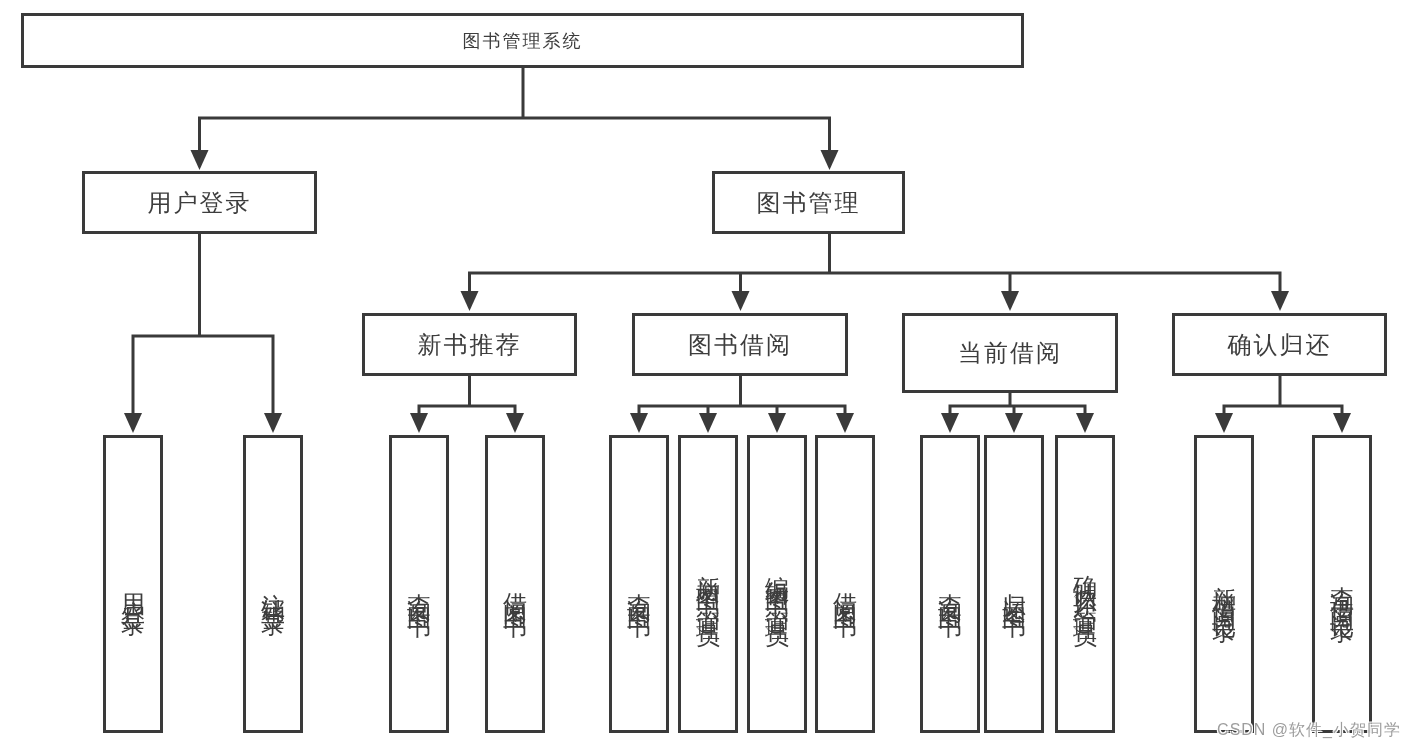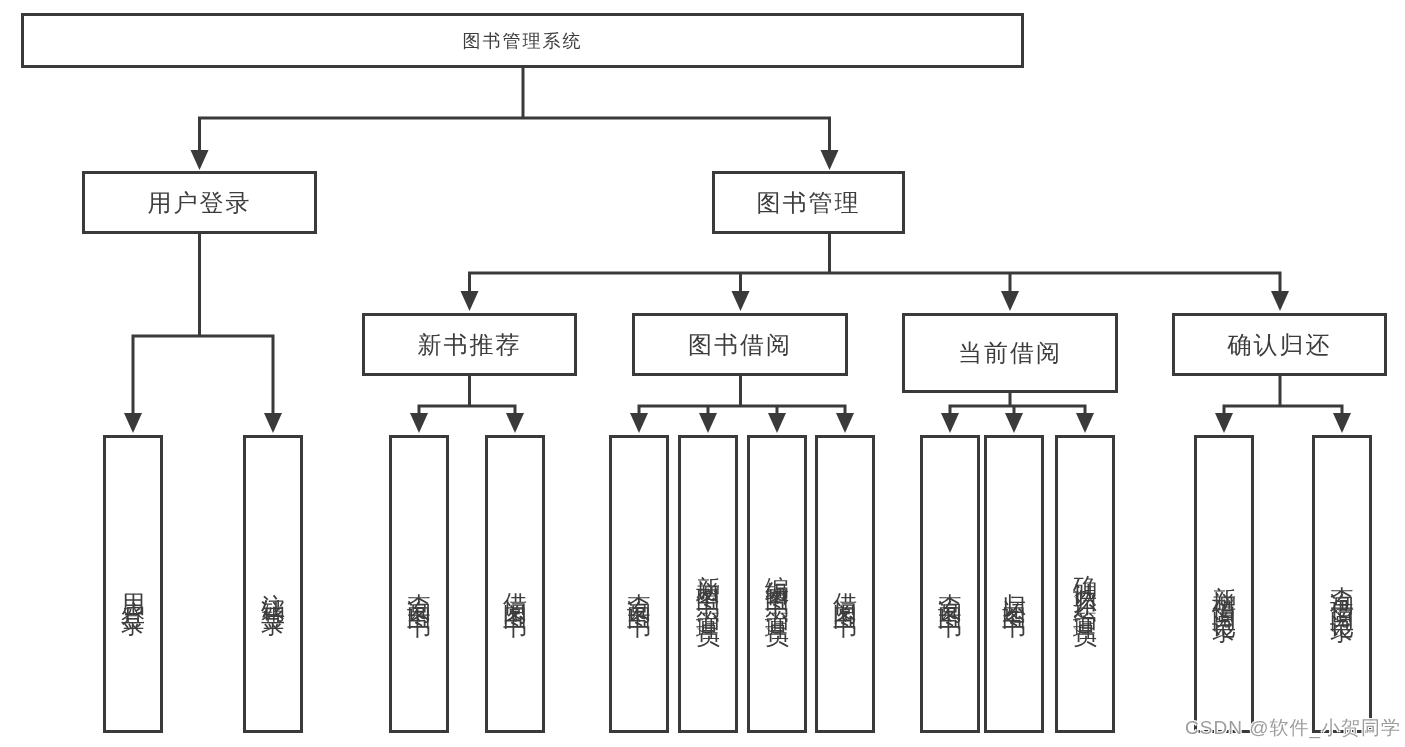--- a/index.html
+++ b/index.html
@@ -43,21 +43,21 @@
     font-size: 24px;
     letter-spacing: 7px;
     margin-bottom: -7px;
     color: #3d3d3d;
     line-height: 1;
   }
   .watermark {
     position: absolute;
     right: 4px; bottom: 6px;
     z-index: 10;
-    font-size: 19px;
+    font-size: 16px;
     color: #9d9d9d;
     letter-spacing: 1px;
     white-space: nowrap;
     text-shadow: -1px -1px 0 #fff, 1px -1px 0 #fff, -1px 1px 0 #fff, 1px 1px 0 #fff;
   }
 </style>
 </head>
 <body>
 
 <div class="canvas">

